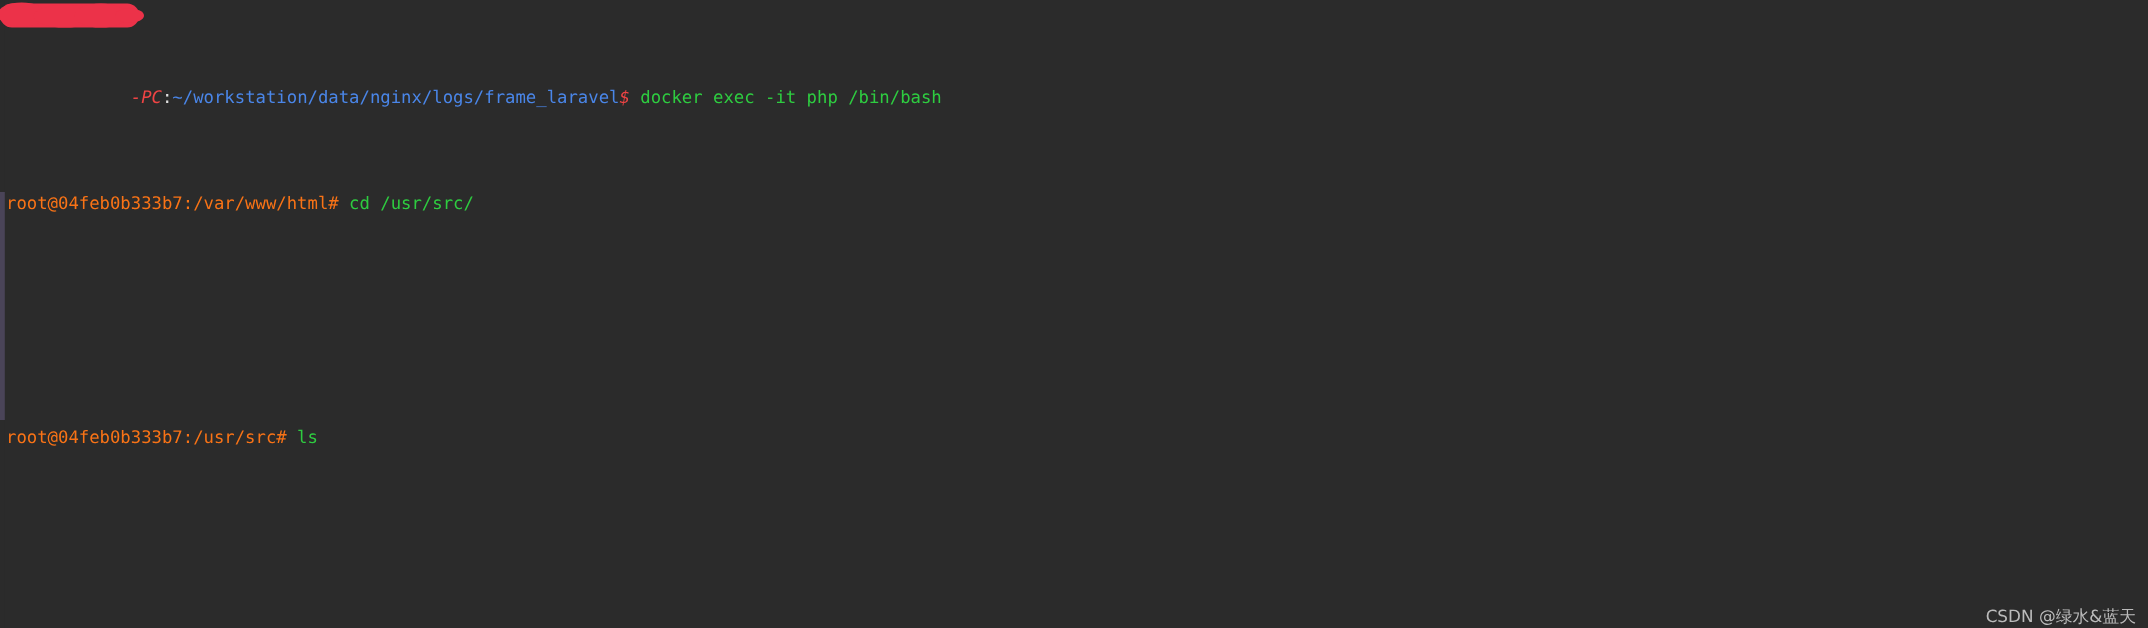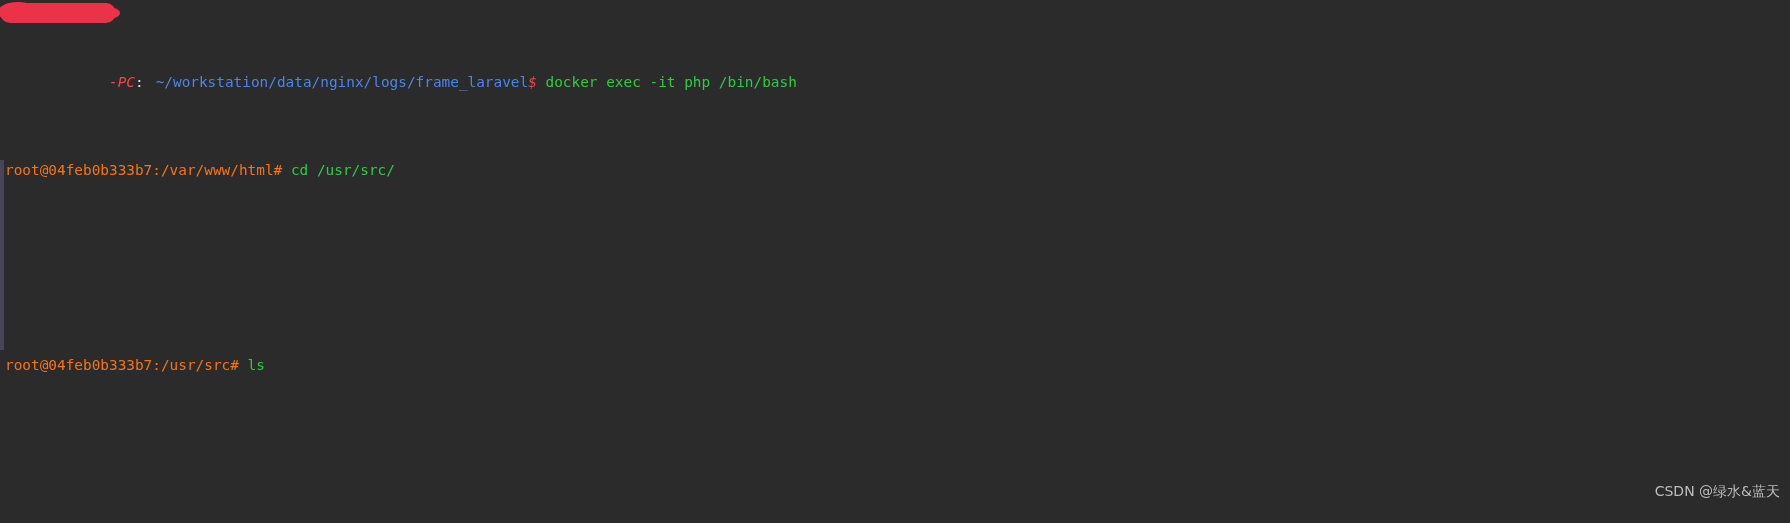--- a/index.html
+++ b/index.html
@@ -46,21 +46,21 @@
     white-space: pre;
     letter-spacing: 0px;
   }
   .line {
     height: 17.7px;
     white-space: pre;
     font-family: "DejaVu Sans Mono", "Liberation Mono", monospace;
   }
   .c-user    { color: #8ae234; }
   .c-host    { color: #ef4444; font-style: italic; }
-  .c-blue    { color: #4a86e8; margin-left: 12px; }
+  .c-blue    { color: #4a86e8; }
   .c-cmd     { color: #2ecc40; }
   .c-green   { color: #f97316; }
   .c-out     { color: #20a020; }
   .c-white   { color: #e0e0e0; }
 
   .redaction {
     position: absolute;
     left: 0px;
     top: 3px;
     width: 116px;
@@ -81,21 +81,21 @@
     border-radius: 8px;
   }
   .redaction-blob {
     position: absolute;
     background: #f4334b;
     border-radius: 50%;
   }
   .watermark {
     position: absolute;
     right: 10px;
-    bottom: 22px;
+    bottom: 0;
     color: #c8c8c8;
     font-size: 14px;
     font-family: "DejaVu Sans", "Liberation Sans", sans-serif;
     z-index: 6;
     opacity: 0.92;
   }
 </style>
 </head>
 <body>
 

